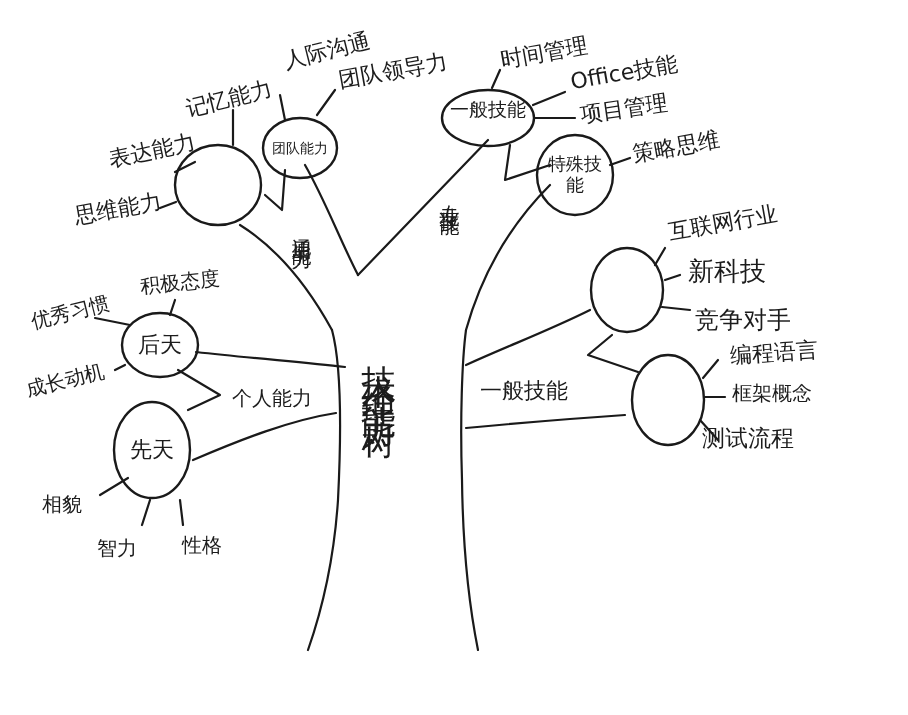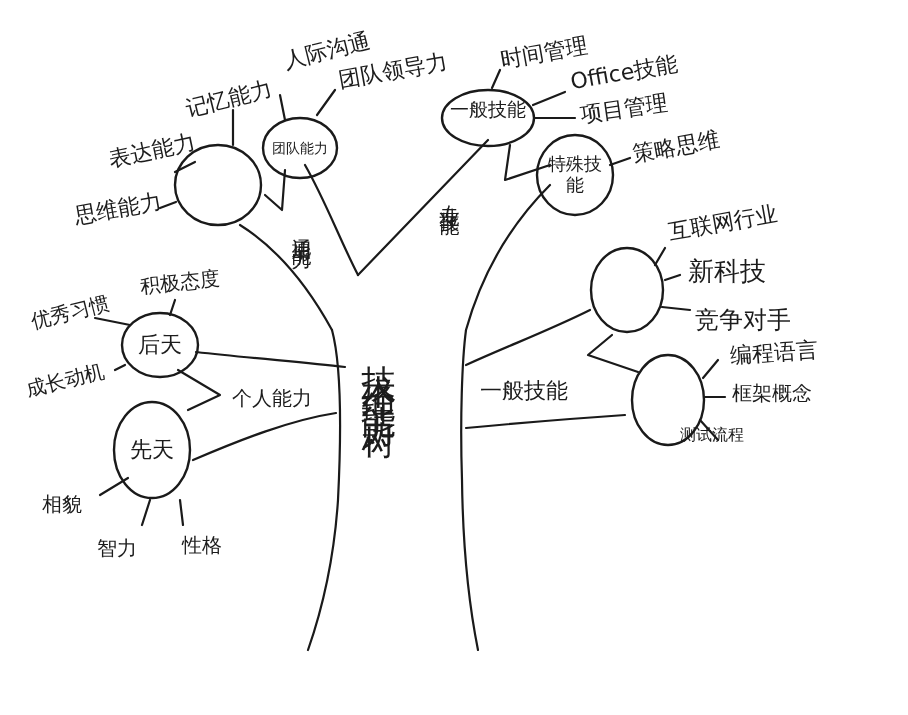--- a/index.html
+++ b/index.html
@@ -120,14 +120,14 @@
   <div class="lbl" style="left:42px; top:494px; font-size:20px;">相貌</div>
   <div class="lbl" style="left:97px; top:538px; font-size:20px;font-family:Liberation Serif, serif;">智力</div>
   <div class="lbl" style="left:182px; top:535px; font-size:20px;">性格</div>
 
   <div class="lbl" style="left:668px; top:212px; transform:rotate(-10deg);">互联网行业</div>
   <div class="lbl" style="left:688px; top:258px; font-size:26px;text-align:right;">新科技</div>
   <div class="lbl" style="left:695px; top:308px; font-size:24px;">竞争对手</div>
 
   <div class="lbl" style="left:730px; top:342px; transform:rotate(-4deg);">编程语言</div>
   <div class="lbl" style="left:732px; top:383px; font-size:20px;">框架概念</div>
-  <div class="lbl" style="left:680px; top:427px; font-size:16px;">测试流程</div>
+  <div class="lbl" style="left:702px; top:427px; font-size:23px;">测试流程</div>
 </div>
 
 </body></html>

